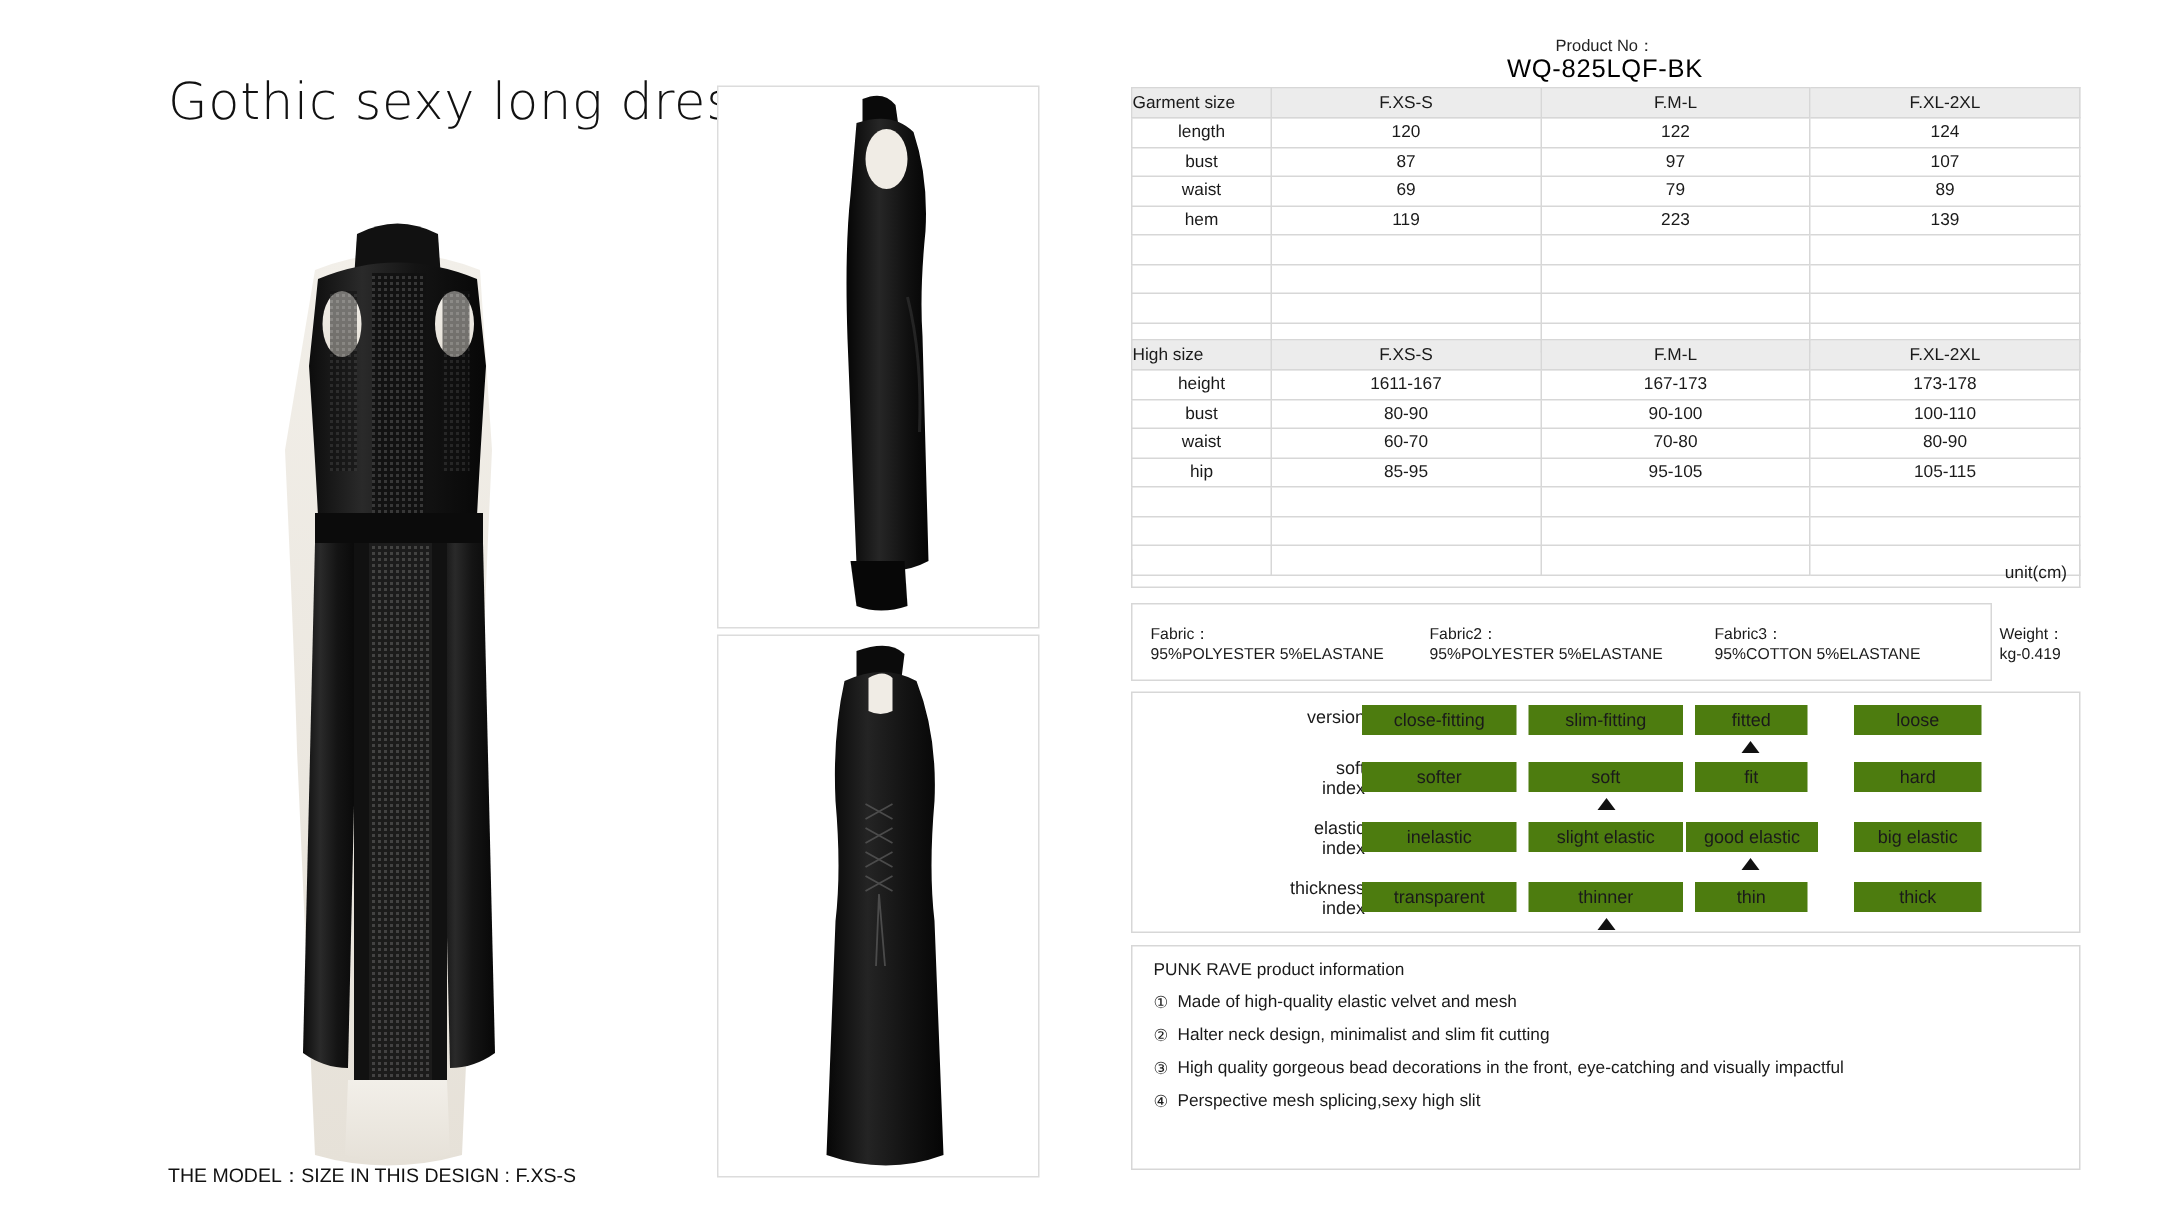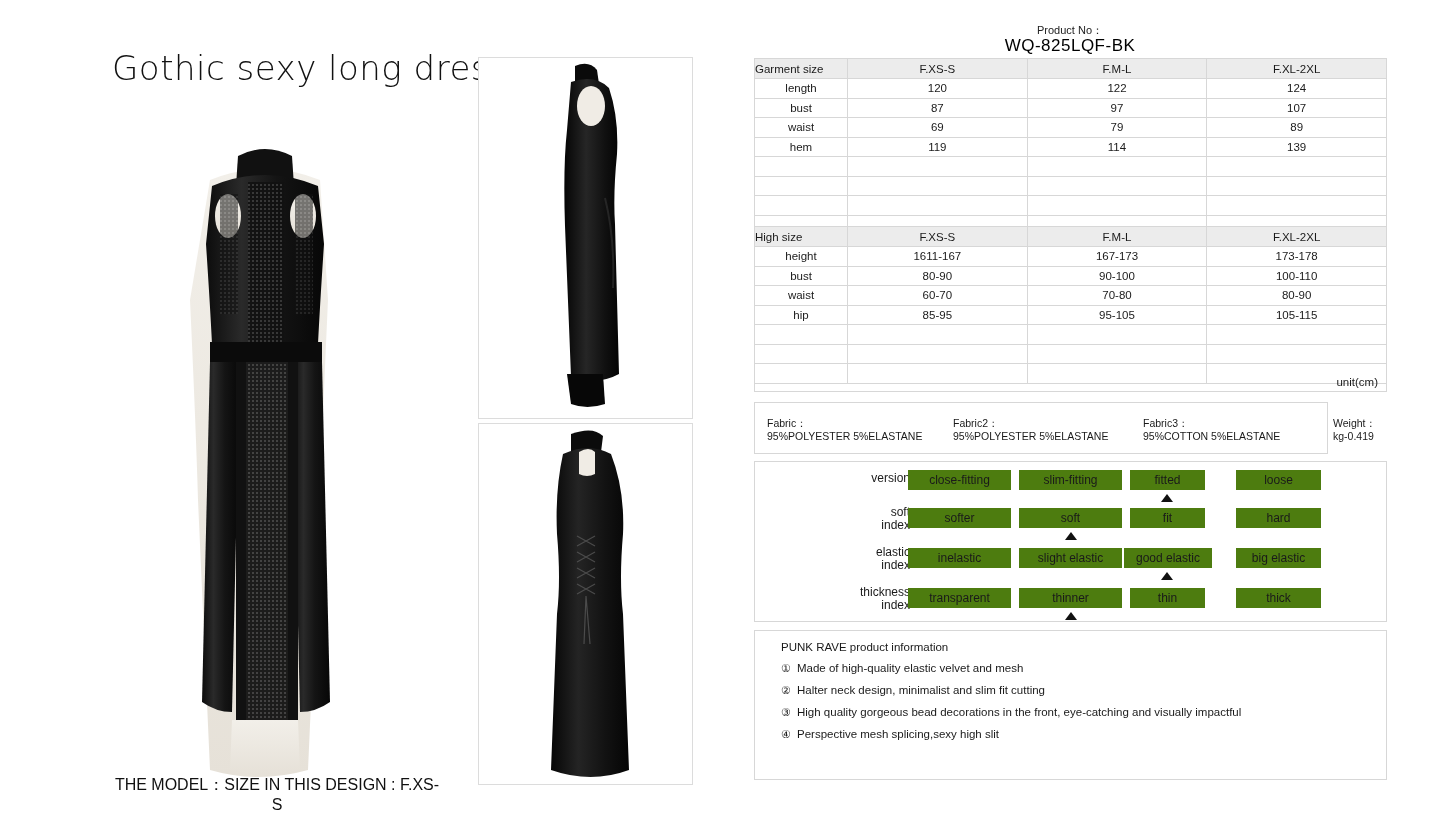--- a/index.html
+++ b/index.html
@@ -34,22 +34,21 @@
   }
   #model-photo {
     position: absolute;
     left: 140px; top: 120px;
     width: 250px; height: 660px;
   }
   #model-caption {
     position: absolute;
     left: 112px; top: 775px;
     width: 330px;
-    text-align: center;
-    font-size: 16px;
+    font-size: 13px;
     color: #111;
   }
 
   
   .photo-frame {
     position: absolute;
     border: 1px solid #dcdcdc;
     background: #fff;
     overflow: hidden;
   }
@@ -188,21 +187,21 @@
     border-bottom: 8px solid #111;
   }
 
   
   #info-box {
     position: absolute;
     left: 4px; top: 630px;
     width: 633px; height: 150px;
     border: 1px solid #d7d7d7;
     box-sizing: border-box;
-    padding: 10px 26px;
+    padding: 10px 14px;
   }
   #info-title {
     font-size: 11.5px;
     margin-bottom: 9px;
     color: #1a1a1a;
   }
   .info-line {
     font-size: 11.5px;
     color: #1a1a1a;
     margin-bottom: 9px;
@@ -344,21 +343,21 @@
     </tr>
     <tr>
       <td class="lbl">waist</td>
       <td>69</td>
       <td>79</td>
       <td>89</td>
     </tr>
     <tr>
       <td class="lbl">hem</td>
       <td>119</td>
-      <td>114</td>
+      <td>223</td>
       <td>139</td>
     </tr>
     <tr>
       <td class="lbl"></td>
       <td></td>
       <td></td>
       <td></td>
     </tr>
     <tr>
       <td class="lbl"></td>

